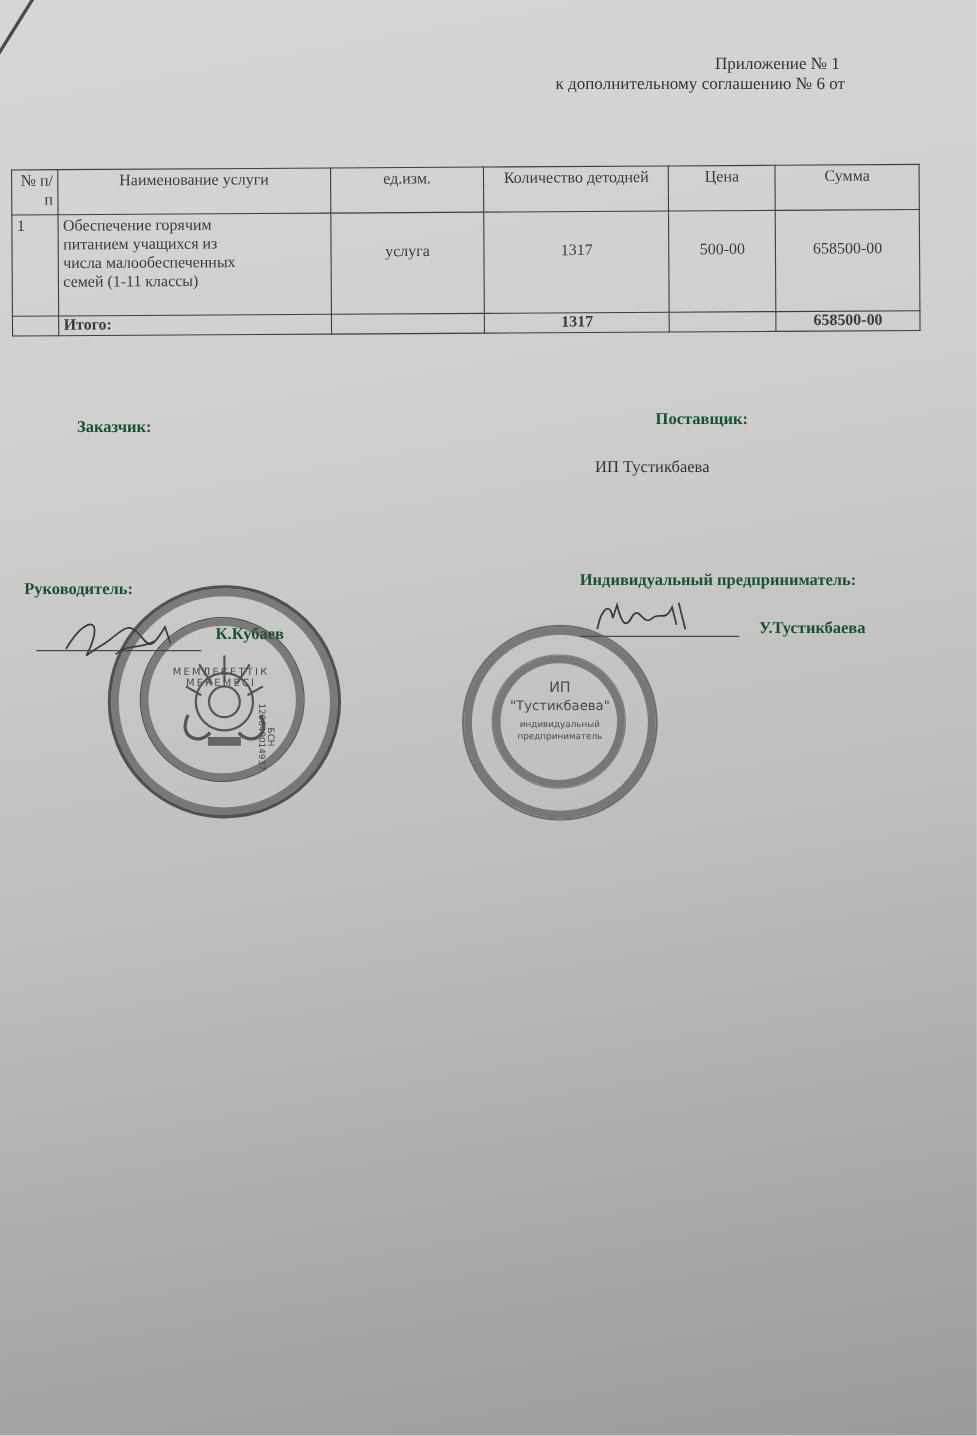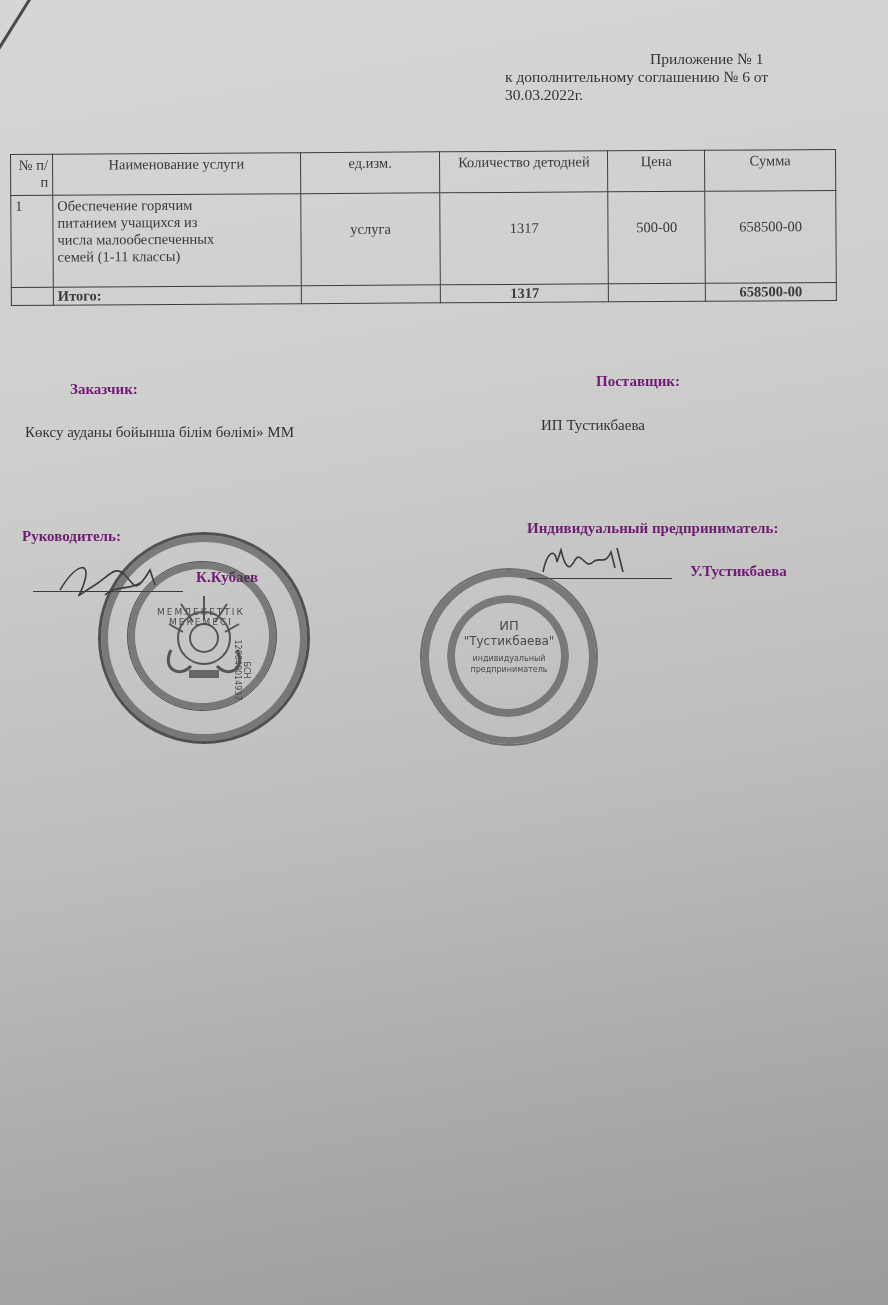--- a/index.html
+++ b/index.html
@@ -23,42 +23,41 @@
     transform: rotate(-0.35deg); transform-origin: left top;
   }
   table.services td, table.services th {
     border:1.3px solid #3d3d3d; padding:2px 4px; font-weight:normal; vertical-align:top;
   }
   table.services th { text-align:center; height:36px; line-height:17px; }
   table.services th.num { text-align:right; }
   table.services td.center { text-align:center; vertical-align:middle; }
   table.services td.name { line-height:17px; text-align:left; }
   table.services tr.total td { font-weight:bold; height:15px; line-height:15px; padding:1px 4px; }
-  .lbl-bold { font-weight:bold; font-size:15px; color:#701a75; }
+  .lbl-bold { font-weight:bold; font-size:15px; color:#14532d; }
   .txt { font-size:15px; color:#333; line-height:18px; }
   .sig-line { position:absolute; height:1.3px; background:#3a3a3a; }
   .stamp {
     position:absolute; border-radius:50%;
     border:3px solid rgba(60,60,60,0.85);
     box-shadow: inset 0 0 0 5px rgba(0,0,0,0), inset 0 0 0 7px rgba(70,70,70,0.6);
   }
   .stamp-text { position:absolute; text-align:center; font-family:"DejaVu Sans", sans-serif; color:#4a4a4a; }
   .scribble { position:absolute; }
 </style>
 </head>
 <body>
 
 <div>
 
   <div class="fold-line"></div>
 
   <div class="abs appendix">
     <div class="title">Приложение  № 1</div>
     <div>к дополнительному соглашению № 6 от</div>
-    <div>30.03.2022г.</div>
   </div>
 
   <table class="services">
     <colgroup>
       <col style="width:42px">
         <col style="width:248px">
         <col style="width:140px">
       <col style="width:168px">
         <col style="width:97px">
         <col style="width:131px">
@@ -91,21 +90,20 @@
       <td></td>
       <td class="center">1317</td>
       <td></td>
       <td class="center">658500-00</td>
     </tr>
   </tbody>
     </table>
 
   <div class="abs lbl-bold" style="left:70px; top:381px;">Заказчик:</div>
   <div class="abs txt" style="left:21px; top:423px;">
-    <div style="padding-left:4px;">Көксу ауданы бойынша білім бөлімі» ММ</div>
   </div>
 
   <div class="abs lbl-bold" style="left:596px; top:373px;">Поставщик:</div>
   <div class="abs txt" style="left:541px; top:416px;">ИП Тустикбаева</div>
 
   <div class="abs lbl-bold" style="left:22px; top:528px;">Руководитель:</div>
   <div class="sig-line" style="left:33px; top:591px; width:150px;"></div>
   <svg class="scribble" style="left:55px; top:555px;" width="110" height="50" viewBox="0 0 110 50">
     <path d="M5 35 C20 10, 35 5, 30 25 S15 45, 40 30 C55 20, 60 10, 70 20 S80 40, 95 15 L100 30 M50 40 C60 30, 75 35, 85 28" fill="none" stroke="#3b3b3b" stroke-width="1.6"></path>
   </svg>

